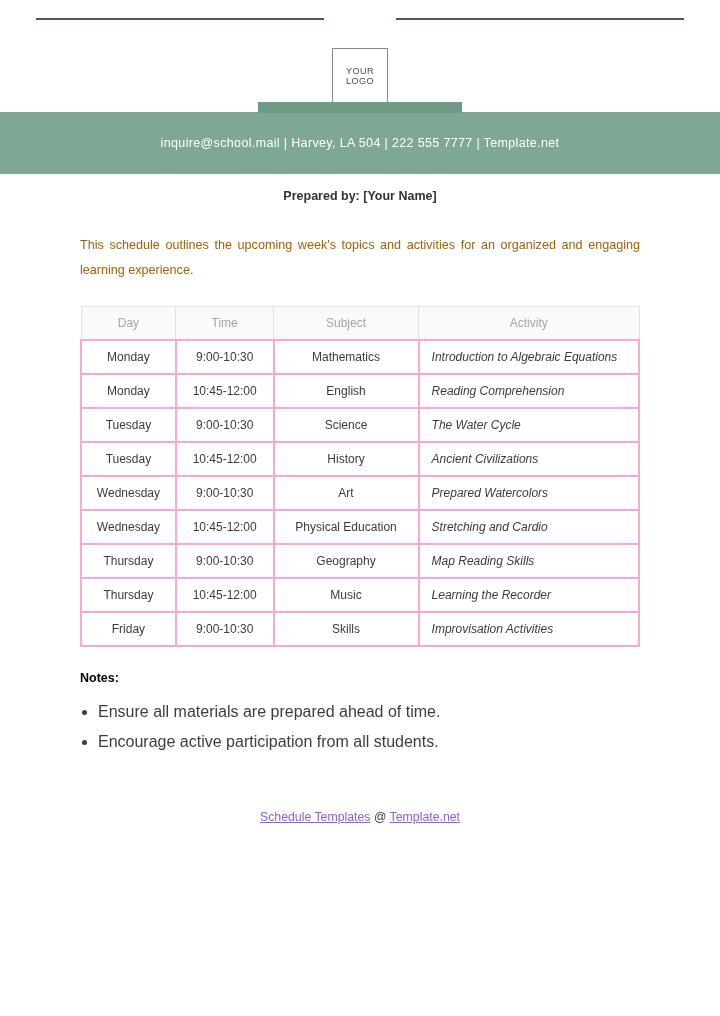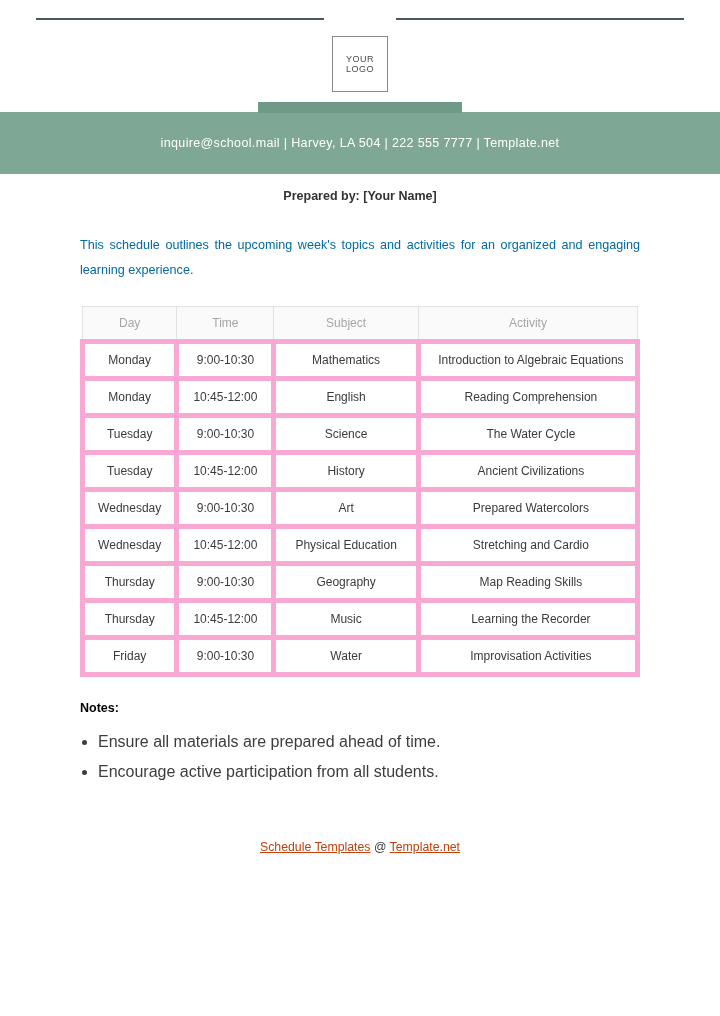--- a/index.html
+++ b/index.html
@@ -27,21 +27,21 @@
     top: 18px;
     height: 2px;
     background: #4a5a57;
   }
   .rule-left { left: 36px; width: 288px; }
   .rule-right { right: 36px; width: 288px; }
 
   .logo-box {
     position: absolute;
     left: 50%;
-    top: 36px;
+    top: 48px;
     transform: translateX(-50%);
     width: 56px;
     height: 56px;
     border: 1px solid #8a8a8a;
     box-sizing: border-box;
     display: flex;
     flex-direction: column;
     align-items: center;
     justify-content: center;
     line-height: 1.15;
@@ -94,21 +94,21 @@
   .prepared-by {
     text-align: center;
     font-size: 12.5px;
     font-weight: bold;
     color: #333333;
     margin-top: 15px;
   }
   .intro {
     font-size: 12.6px;
     line-height: 1.95;
-    color: #0369a1;
+    color: #a16207;
     margin-top: 30px;
     text-align: justify;
   }
 
   
   table.schedule {
     width: 100%;
     border-collapse: collapse;
     margin-top: 24px;
     table-layout: fixed;
@@ -123,28 +123,29 @@
     font-weight: normal;
     color: #a6a6a6;
     background: #fafafa;
     border: 1px solid #e2e2e2;
     padding: 9px 6px;
     text-align: center;
   }
   table.schedule td {
     font-size: 12px;
     color: #3b3b3b;
-    border: 5px solid #f9a8d4;
+    border: 2px solid #f9a8d4;
     padding: 9px 6px;
     text-align: center;
     height: 13px;
   }
   table.schedule td.activity {
-    text-align: center;
+    text-align: left;
     padding-left: 12px;
+    font-style: italic;
   }
 
   
   .notes-title {
     font-size: 12.5px;
     font-weight: bold;
     color: #000000;
     margin-top: 24px;
   }
   ul.notes {
@@ -158,21 +159,21 @@
   }
 
   
   .footer-links {
     text-align: center;
     margin-top: 52px;
     font-size: 12.3px;
     color: #3d3d3d;
   }
   .footer-links a {
-    color: #c2410c;
+    color: #8b5cf6;
     text-decoration: underline;
   }
 </style>
 </head>
 <body>
 
 <div class="header-top">
   <div class="rule-left"></div>
   <div class="rule-right"></div>
   <div class="logo-box">
@@ -251,21 +252,21 @@
       </tr>
       <tr>
         <td>Thursday</td>
         <td>10:45-12:00</td>
         <td>Music</td>
         <td class="activity">Learning the Recorder</td>
       </tr>
       <tr>
         <td>Friday</td>
         <td>9:00-10:30</td>
-        <td>Water</td>
+        <td>Skills</td>
         <td class="activity">Improvisation Activities</td>
       </tr>
     </tbody>
   </table>
 
   <div class="notes-title">Notes:</div>
   <ul class="notes">
     <li>Ensure all materials are prepared ahead of time.</li>
     <li>Encourage active participation from all students.</li>
   </ul>

